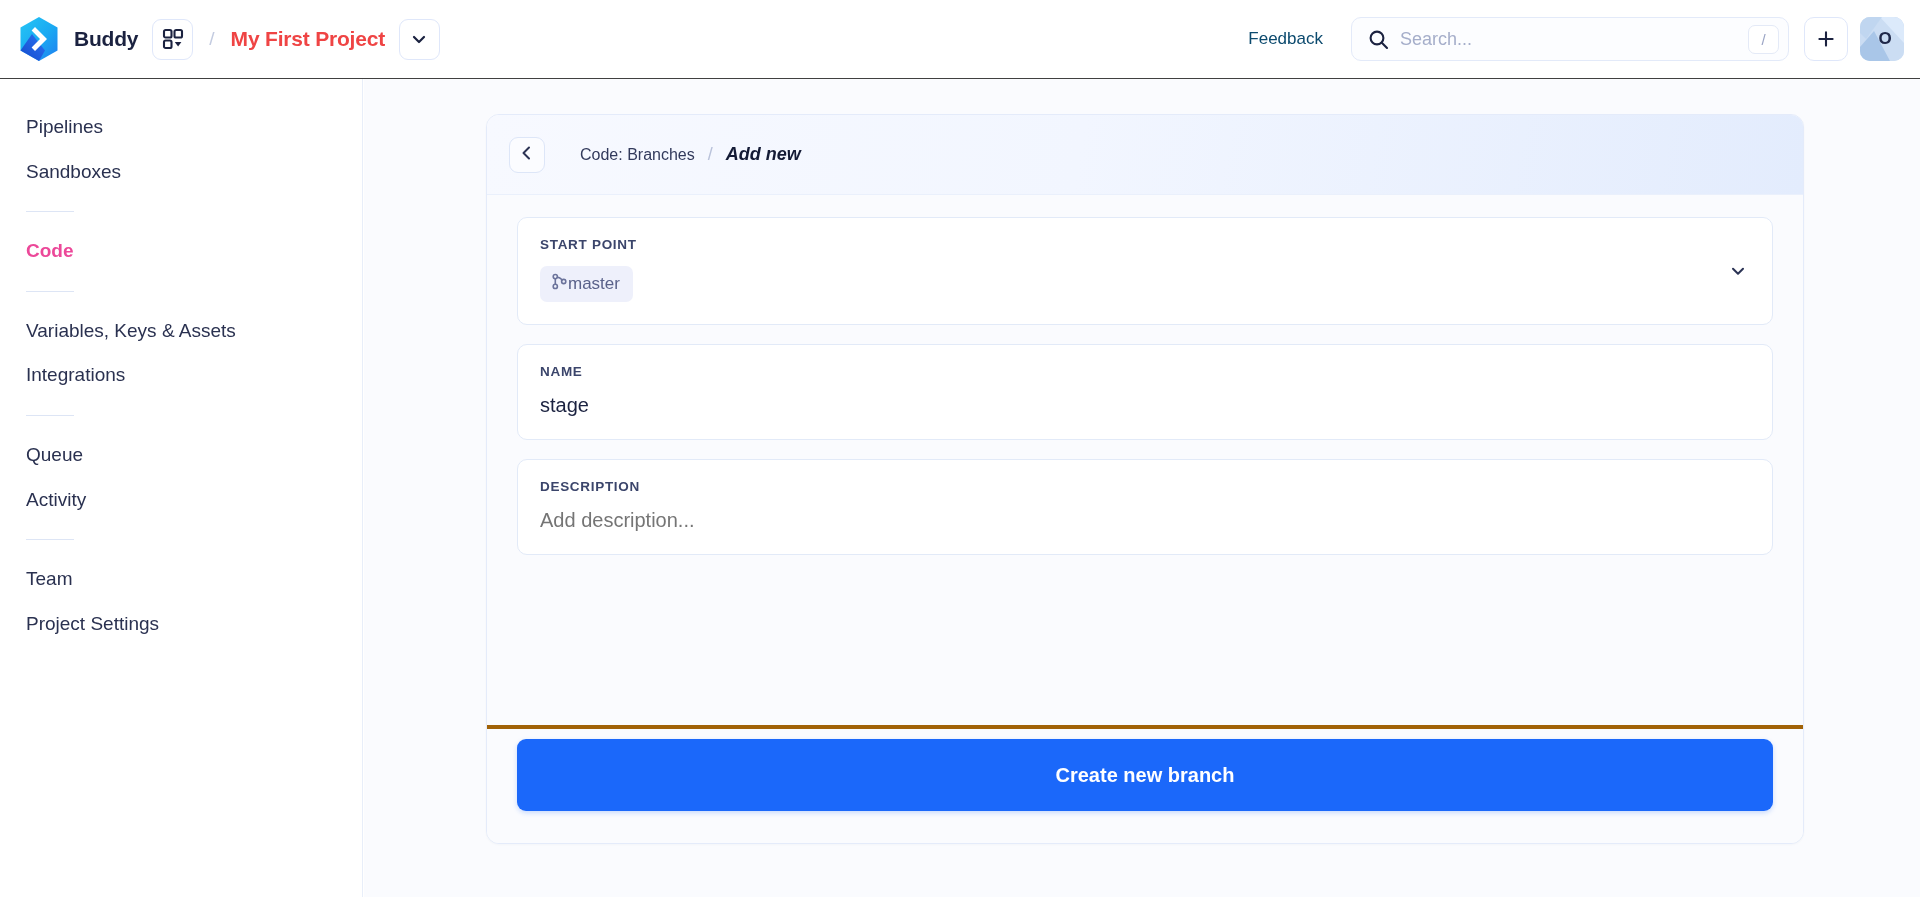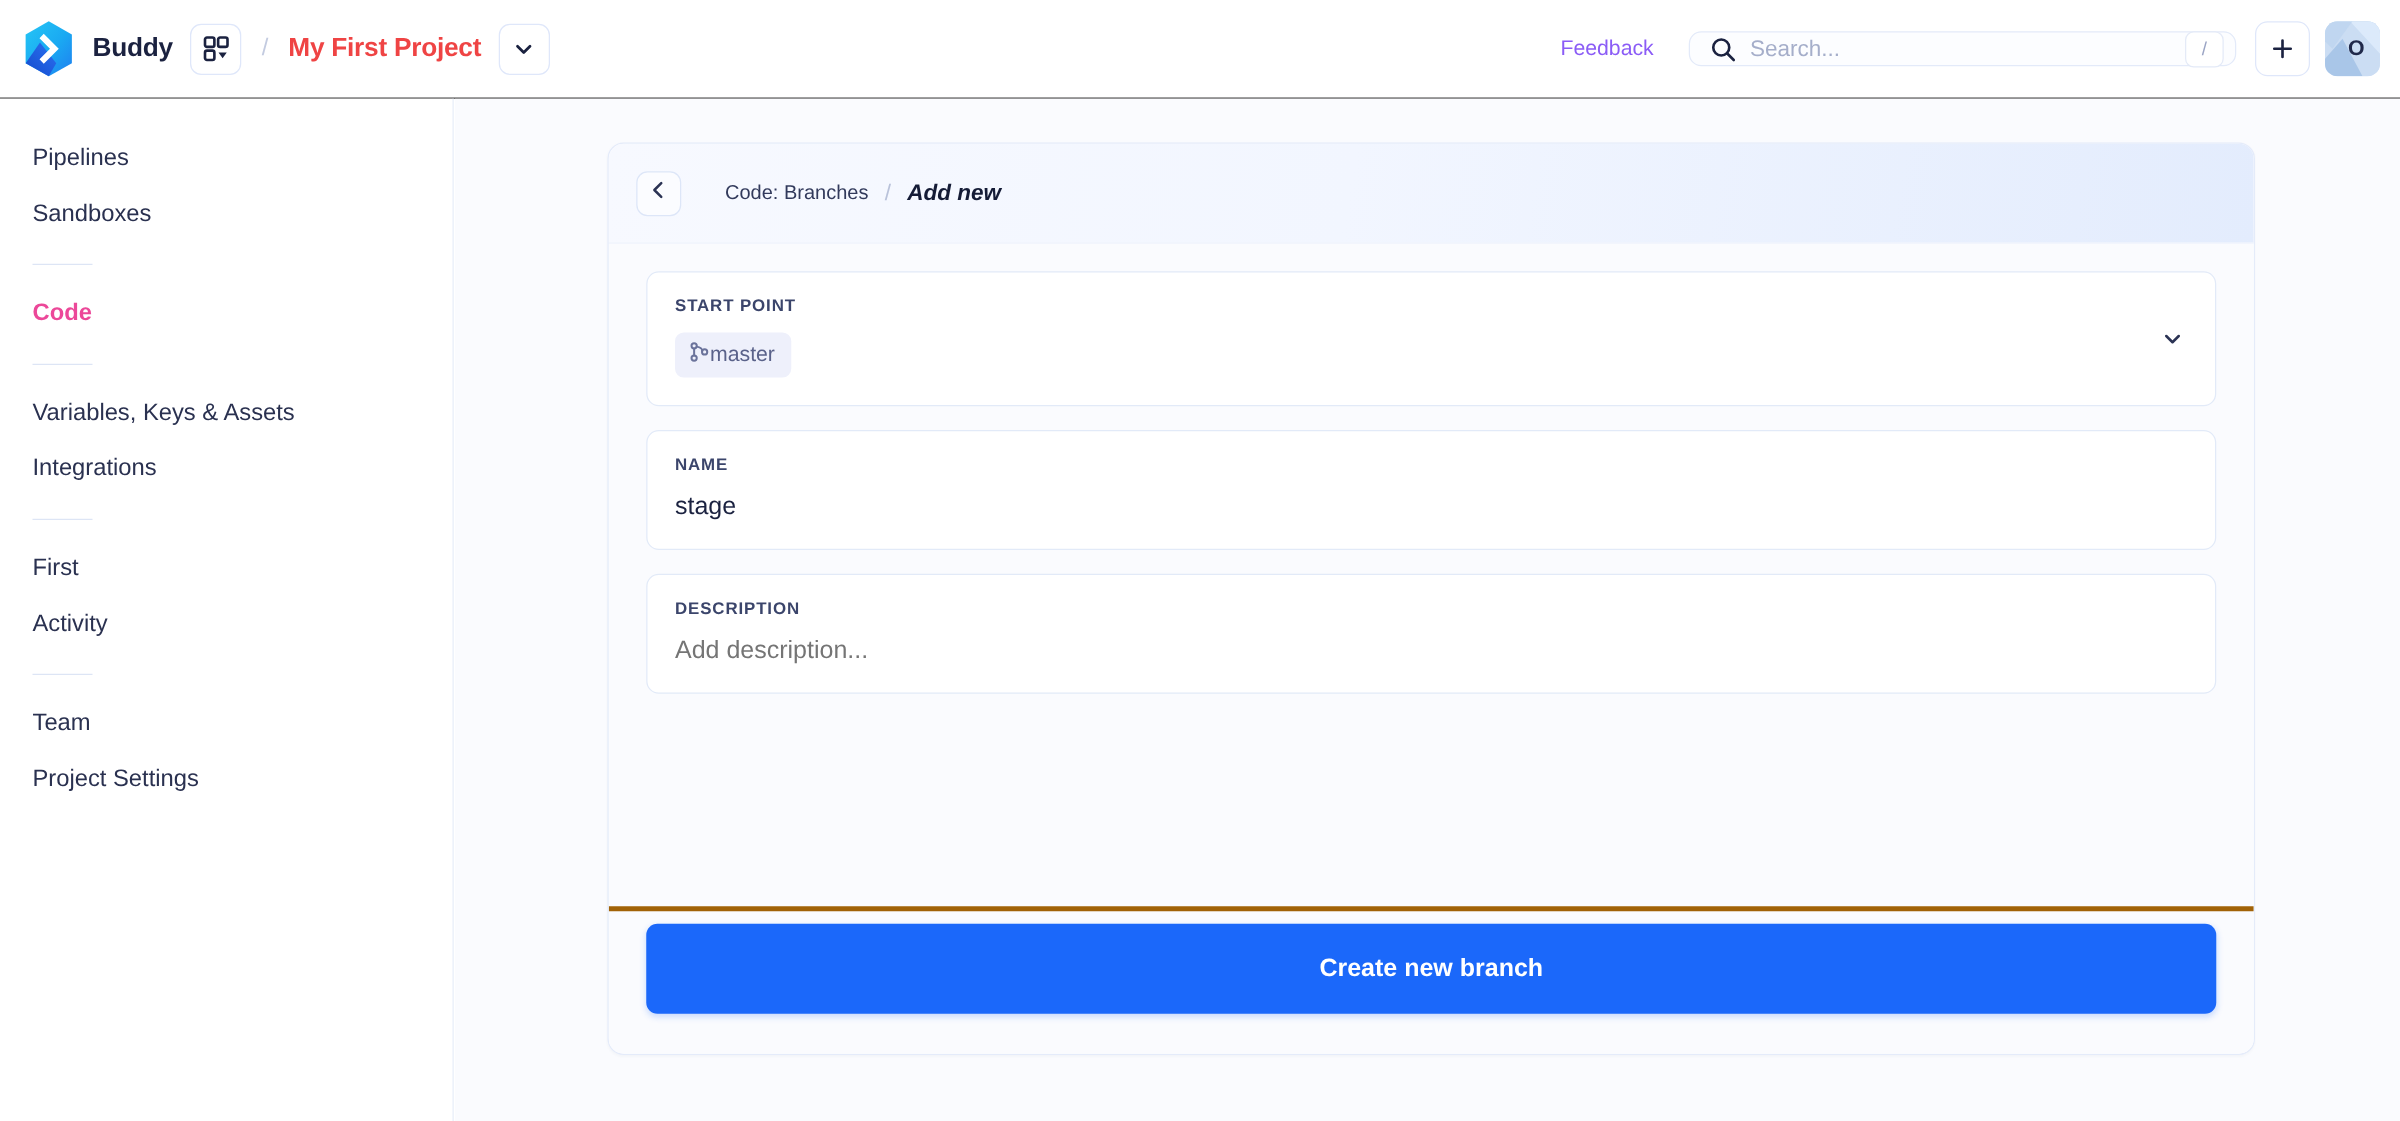--- a/index.html
+++ b/index.html
@@ -76,28 +76,28 @@
   .topbar-right {
     margin-left: auto;
     display: flex;
     align-items: center;
     padding-right: 16px;
     gap: 0;
   }
 
   .feedback-link {
     font-size: 17px;
-    color: #8b5cf6;
+    color: #0c4a6e;
     margin-right: 28px;
     cursor: pointer;
   }
 
   .search-wrap {
     width: 438px;
-    height: 28px;
+    height: 44px;
     border: 1px solid #e3eaf9;
     border-radius: 10px;
     background: #fcfdff;
     display: flex;
     align-items: center;
     padding: 0 9px 0 16px;
     cursor: text;
   }
   .search-icon { flex: none; display: flex; align-items: center; }
   .search-input {
@@ -404,21 +404,21 @@
 
 <div class="sidebar">
   <div class="nav-item">Pipelines</div>
   <div class="nav-item">Sandboxes</div>
   <div class="nav-sep"></div>
   <div class="nav-item active">Code</div>
   <div class="nav-sep"></div>
   <div class="nav-item">Variables, Keys &amp; Assets</div>
   <div class="nav-item">Integrations</div>
   <div class="nav-sep"></div>
-  <div class="nav-item">First</div>
+  <div class="nav-item">Queue</div>
   <div class="nav-item">Activity</div>
   <div class="nav-sep"></div>
   <div class="nav-item">Team</div>
   <div class="nav-item">Project Settings</div>
 </div>
 
 <div class="main">
 
   <div class="outer-card">
 

